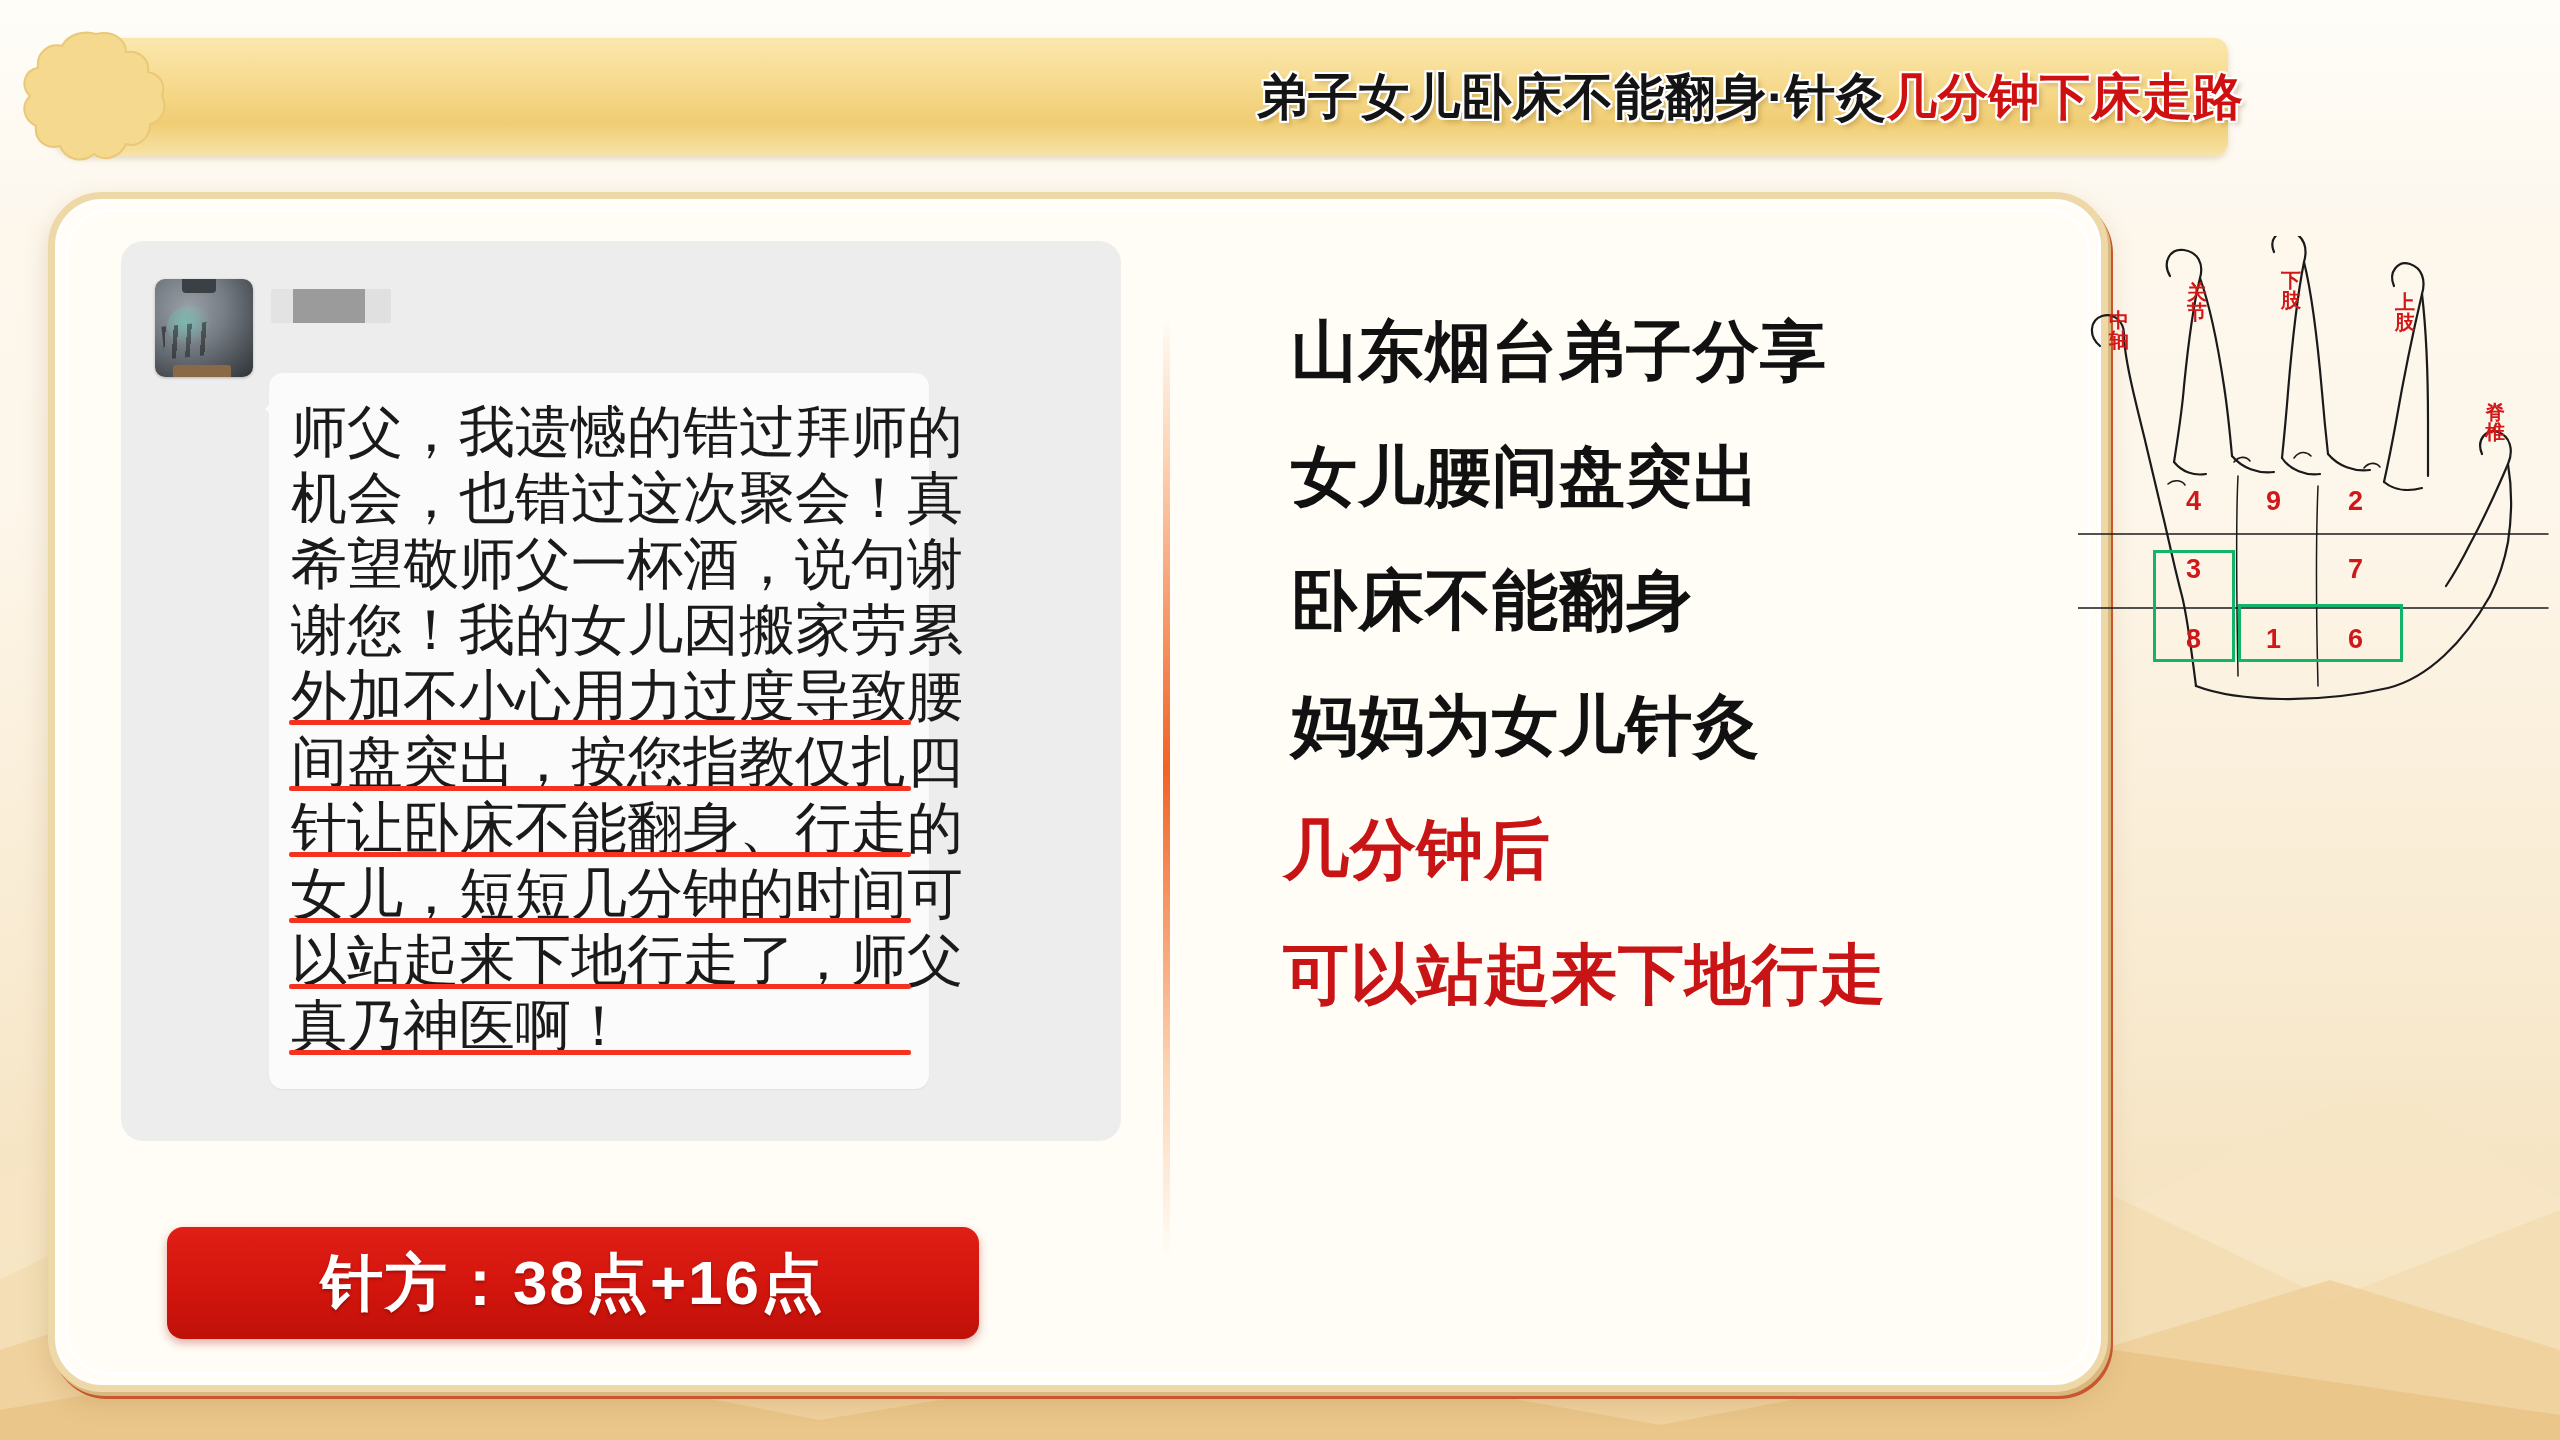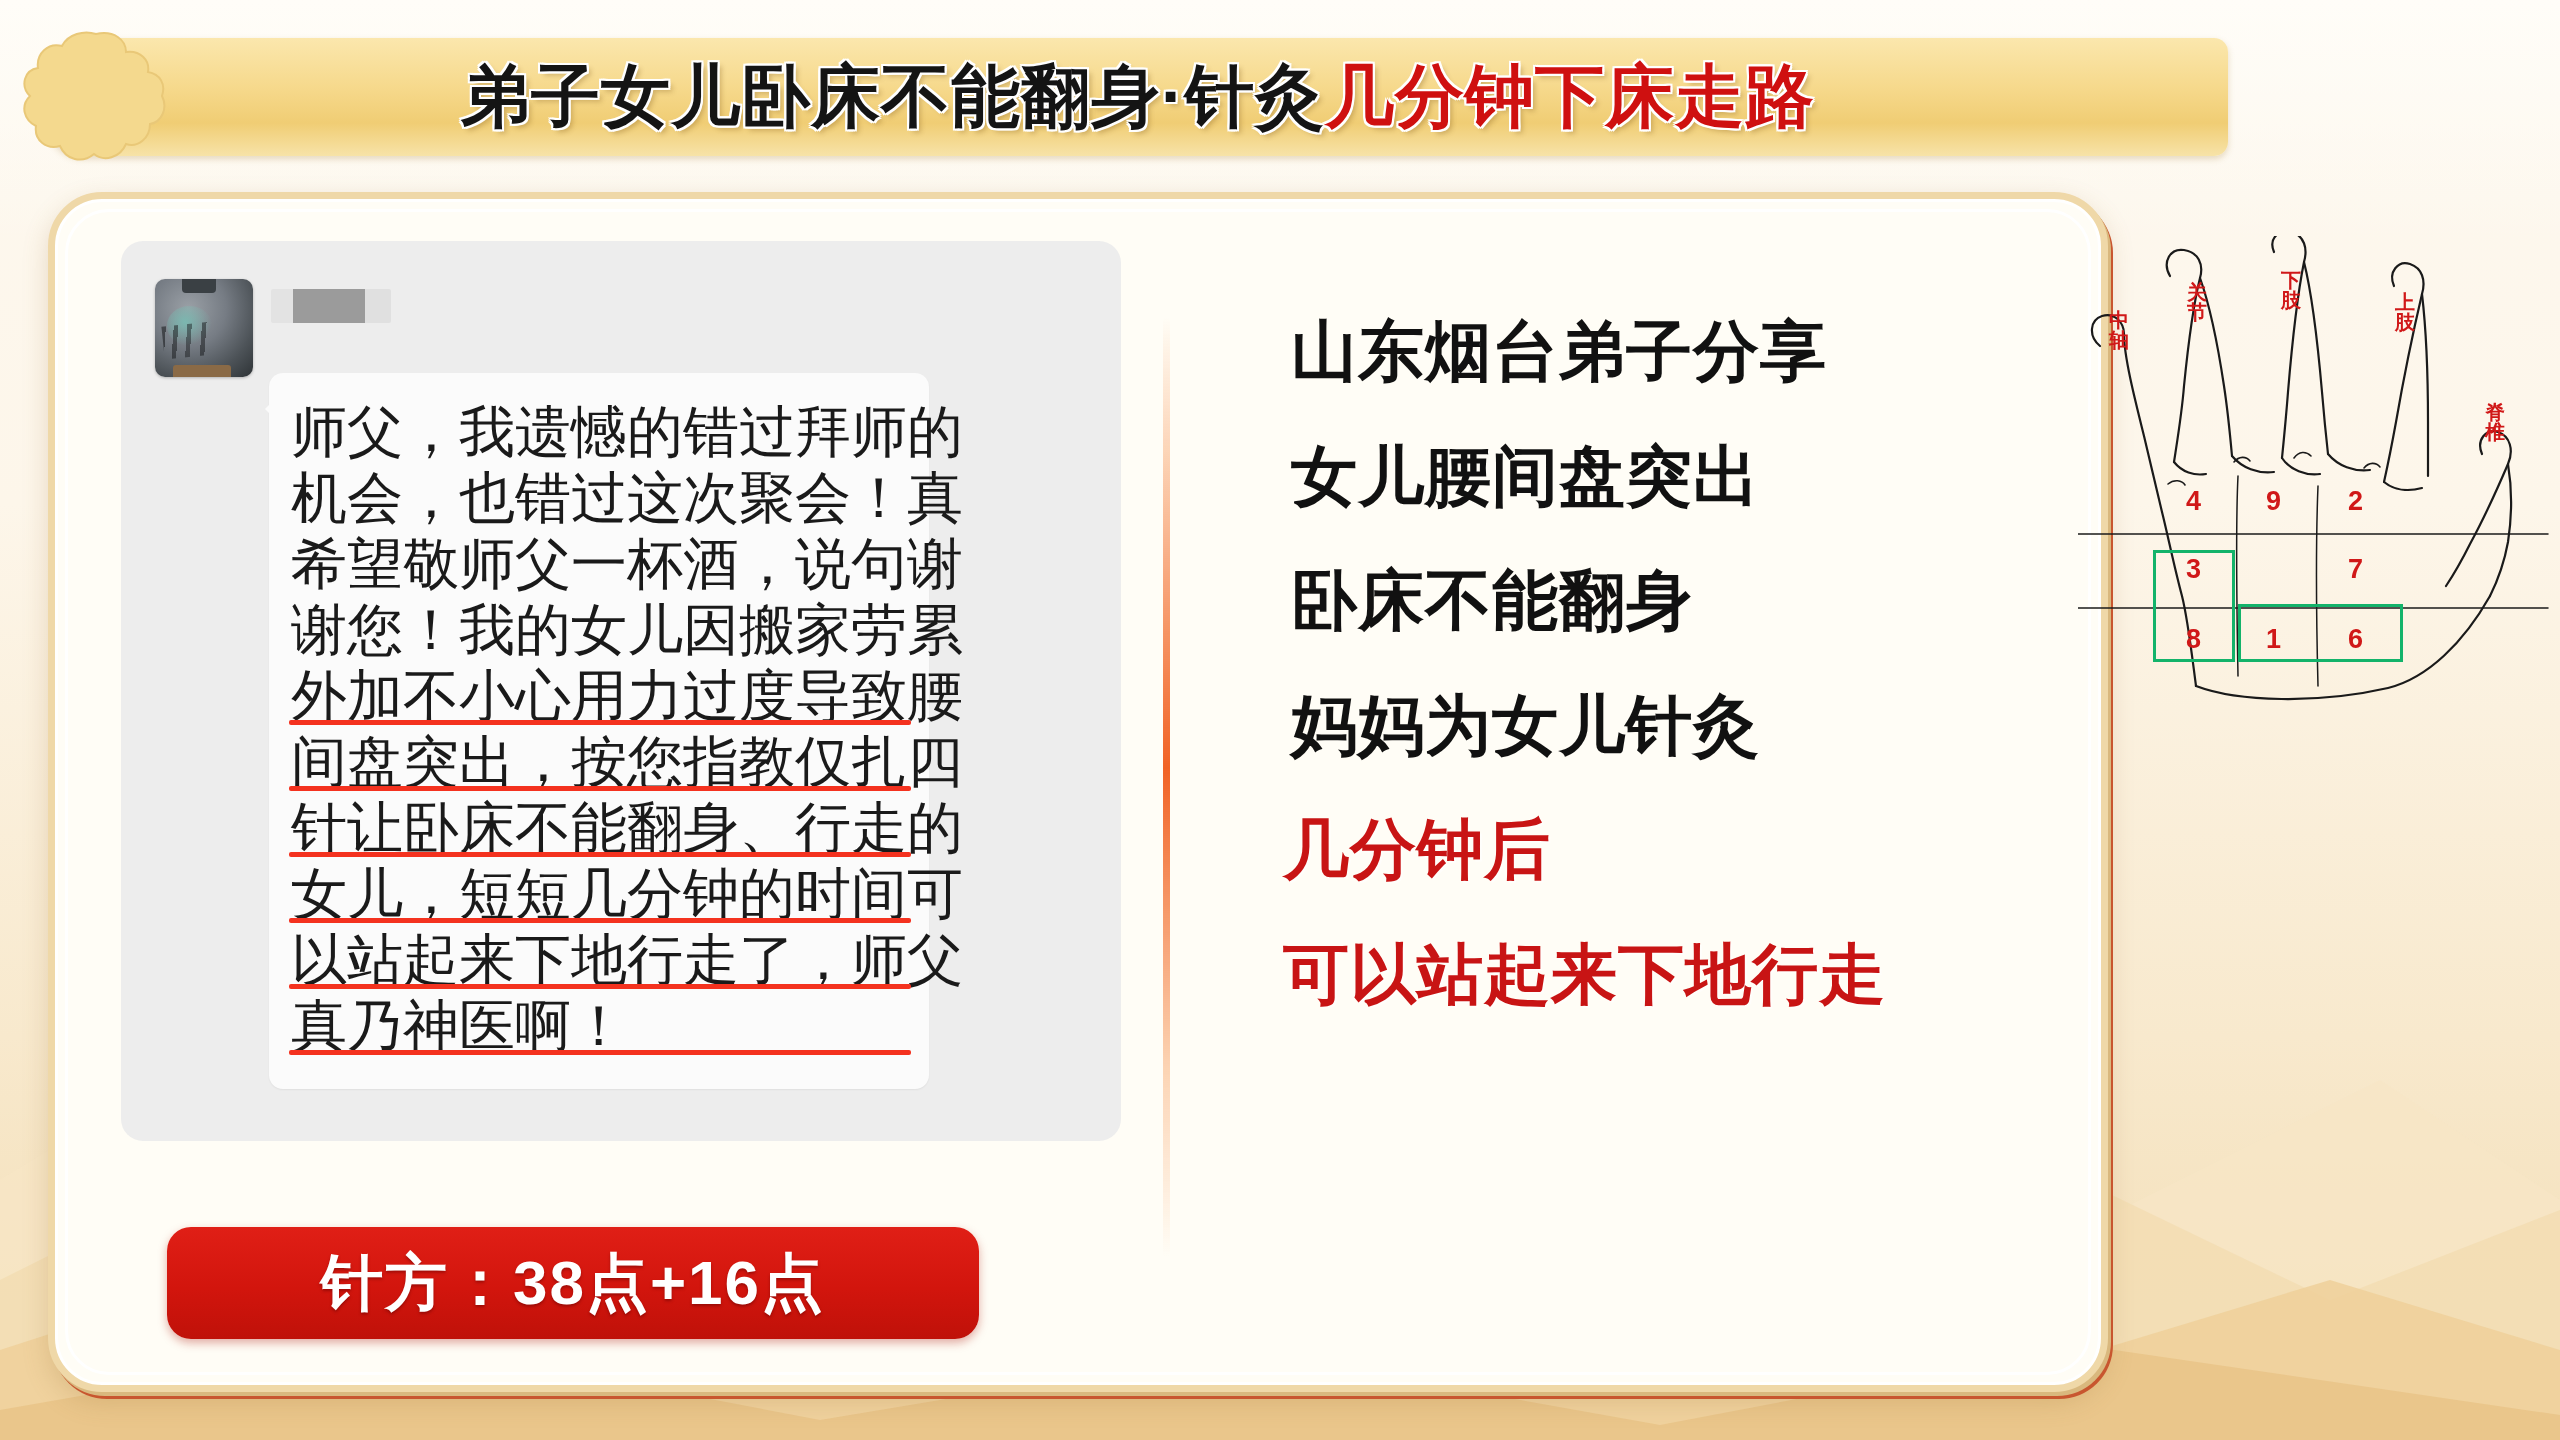--- a/index.html
+++ b/index.html
@@ -37,23 +37,23 @@
     background:linear-gradient(180deg,#fbe7ad 0%, #f6d98c 42%, #f0cd74 72%, #f7e3a8 100%);
     border-radius:34px 14px 14px 34px;
     box-shadow:0 3px 6px rgba(160,120,40,.25);
   }
   
   .title-scallop{
     position:absolute; left:-26px; top:-10px; width:150px; height:140px;
   }
   .title-scallop svg{ width:100%; height:100%; display:block;}
   .title-text{
-    position:absolute; left:0; top:0; width:100%; height:100%;
-    display:flex; align-items:center; justify-content:center;
-    font-size:69px; font-weight:bold; letter-spacing:1px;
+    position:absolute; left:16px; top:0; width:100%; height:100%;
+    display:flex; align-items:center; justify-content:flex-end;
+    font-size:50px; font-weight:bold; letter-spacing:1px;
     white-space:nowrap;
     text-shadow:
       2px 0 0 #fff, -2px 0 0 #fff, 0 2px 0 #fff, 0 -2px 0 #fff,
       2px 2px 0 #fff, -2px 2px 0 #fff, 2px -2px 0 #fff, -2px -2px 0 #fff,
       4px 4px 5px rgba(120,80,20,.30);
   }
   .t-black{ color:#141414; }
   .t-red{ color:#cf1010; }
 
   
@@ -169,21 +169,21 @@
     color:#c81414;
     text-shadow:2px 2px 0 rgba(255,255,255,.6);
     margin-left:28px;
   }
 
   
   .prescription{
     position:absolute; left:112px; bottom:46px;
     width:812px; height:112px;
     background:linear-gradient(180deg,#e01f16 0%, #d2150d 55%, #bf1109 100%);
-    border-radius:24px;
+    border-radius:16px;
     box-shadow:0 4px 10px rgba(170,20,10,.35);
     display:flex; align-items:center; justify-content:center;
   }
   .prescription span{
     font-size:62px; font-weight:bold; color:#fff; letter-spacing:2px;
     text-shadow:0 2px 3px rgba(90,0,0,.45);
     white-space:nowrap;
   }
 
   

